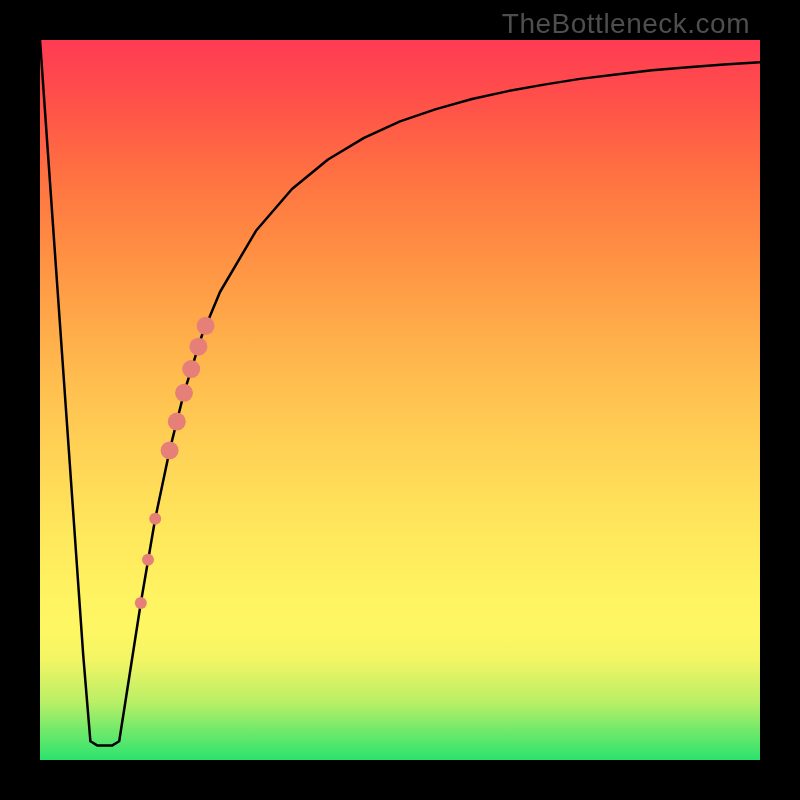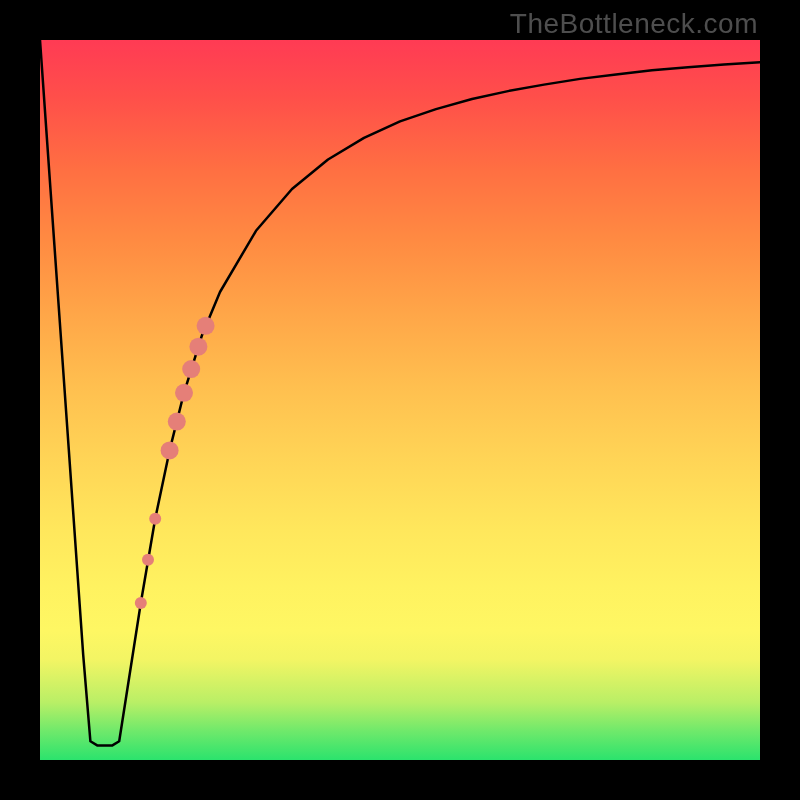--- a/index.html
+++ b/index.html
@@ -35,21 +35,21 @@
       #ffd456 42%,
       #ffbf4f 52%,
       #ffa648 62%,
       #ff8b42 72%,
       #ff6f42 82%,
       #ff4f4a 92%,
       #ff3b54 100%);
   }
   .watermark {
     position: absolute;
-    right: 42px;
+    right: 50px;
     top: 8px;
     color: #4e4e4e;
     font-size: 28px;
     letter-spacing: 0.5px;
     font-weight: 500;
   }
   svg.curve {
     position: absolute;
     left: 0;
     top: 0;

